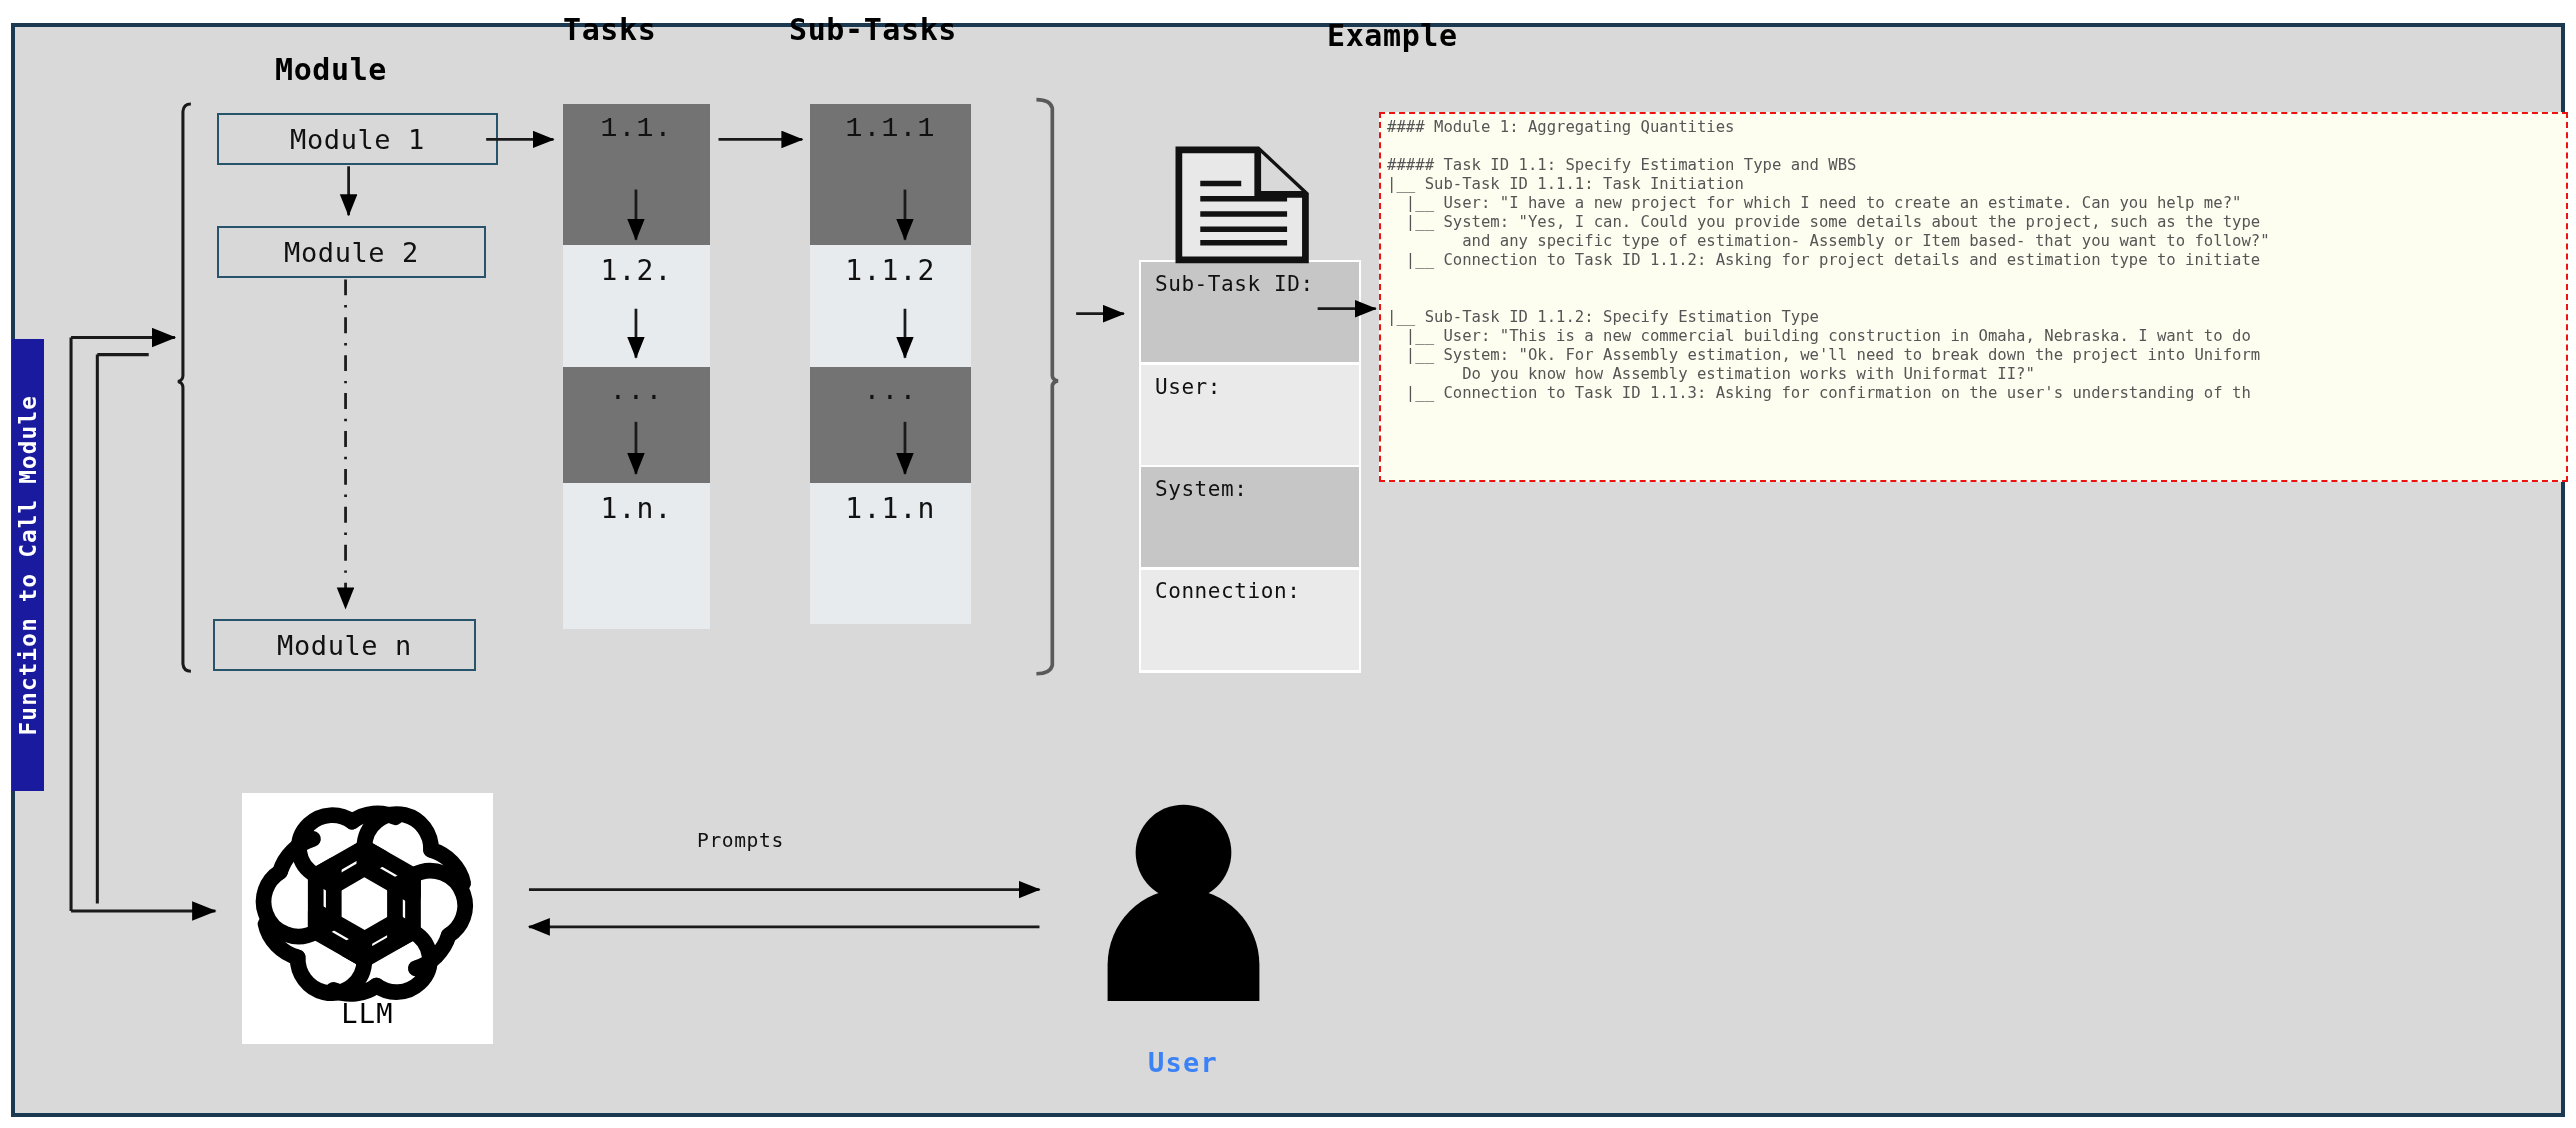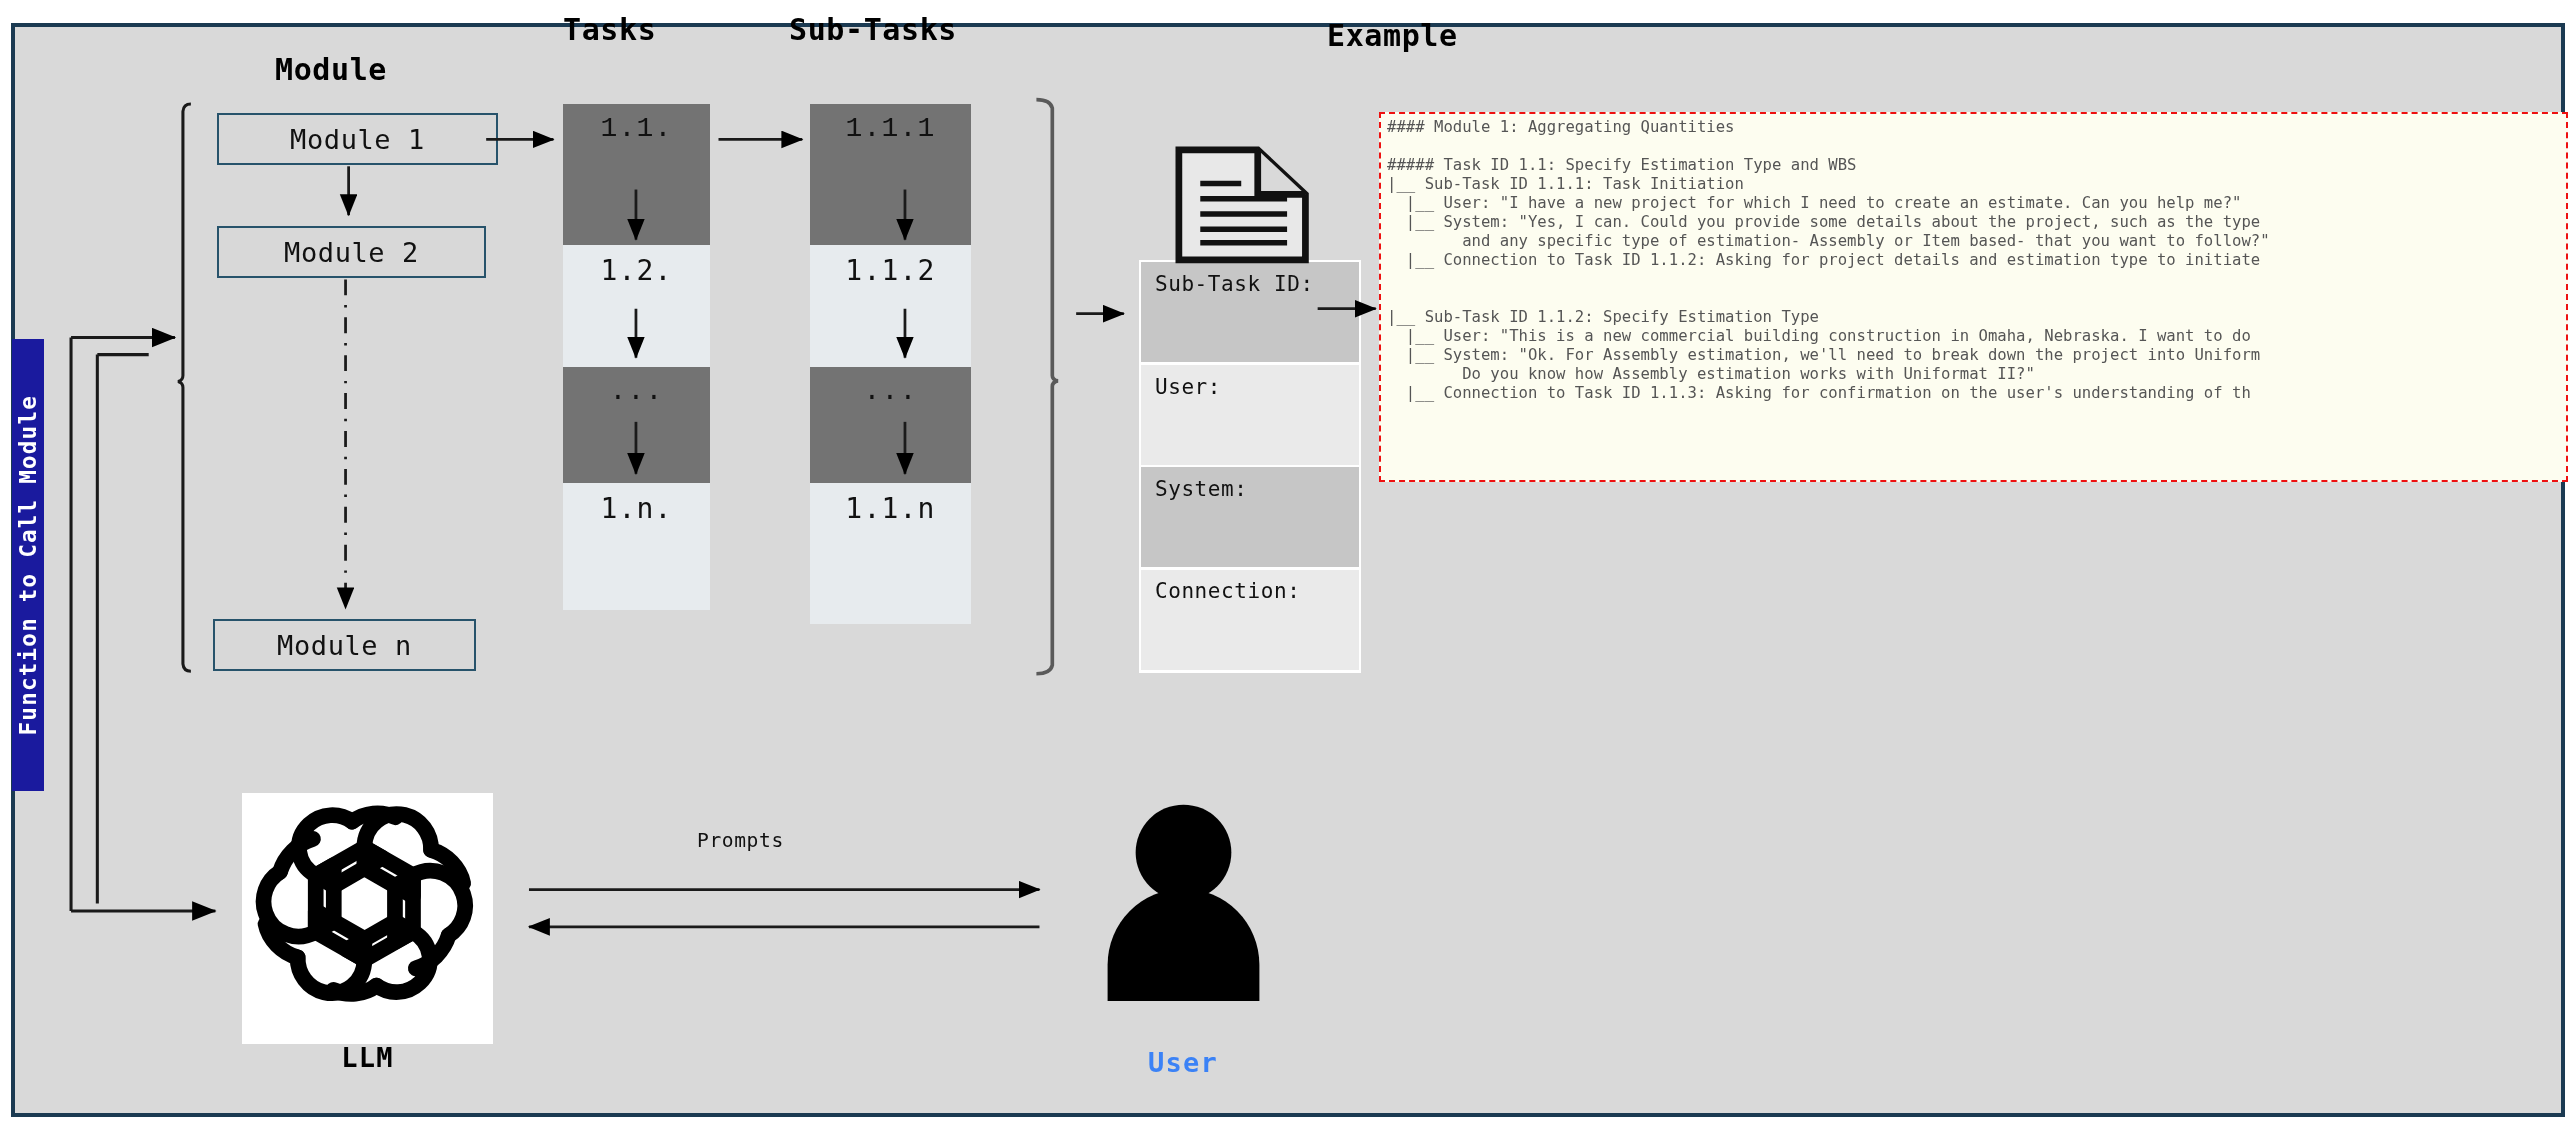--- a/index.html
+++ b/index.html
@@ -126,25 +126,25 @@
 
   
   #llm-tile{
     position:absolute;
     left:242px;top:793px;
     width:251px;height:251px;
     background:#ffffff;
   }
   #llm-label{
     position:absolute;
-    left:242px;top:1042px;
+    left:242px;top:998px;
     width:251px;
     text-align:center;
     font-family:"DejaVu Sans Mono","Liberation Mono",monospace;
-    font-weight:bold;
+    font-weight:normal;
     font-size:27px;
     color:#000;
     letter-spacing:1.2px;
   }
 
   #user-icon{position:absolute;left:1101px;top:801px;width:165px;height:202px;}
   #user-label{
     position:absolute;
     left:1088px;top:1047px;
     width:190px;
@@ -192,21 +192,21 @@
   <div class="stack" id="tasks-stack" style="left:563px;top:104px;width:147px;">
     <div class="cell dark" style="height:141px;">
         <span class="lbl">1.1.</span>
       </div>
     <div class="cell light" style="height:122px;">
         <span class="lbl">1.2.</span>
       </div>
     <div class="cell dark" style="height:116px;">
         <span class="lbl">...</span>
       </div>
-    <div class="cell light" style="height:127px;">
+    <div class="cell light" style="height:146px;">
         <span class="lbl">1.n.</span>
       </div>
   </div>
 
   <div class="stack" id="subtasks-stack" style="left:810px;top:104px;width:161px;">
     <div class="cell dark" style="height:141px;">
         <span class="lbl">1.1.1</span>
       </div>
     <div class="cell light" style="height:122px;">
         <span class="lbl">1.1.2</span>

